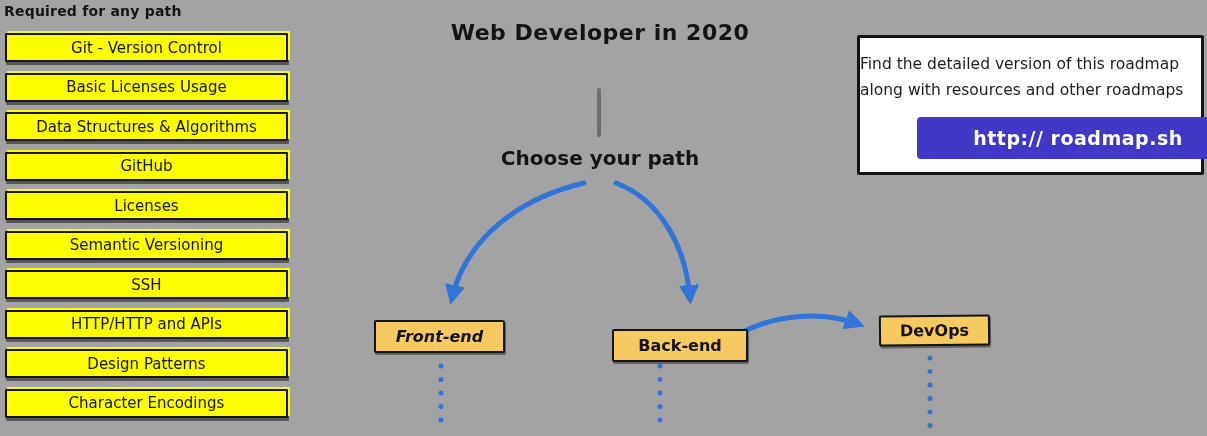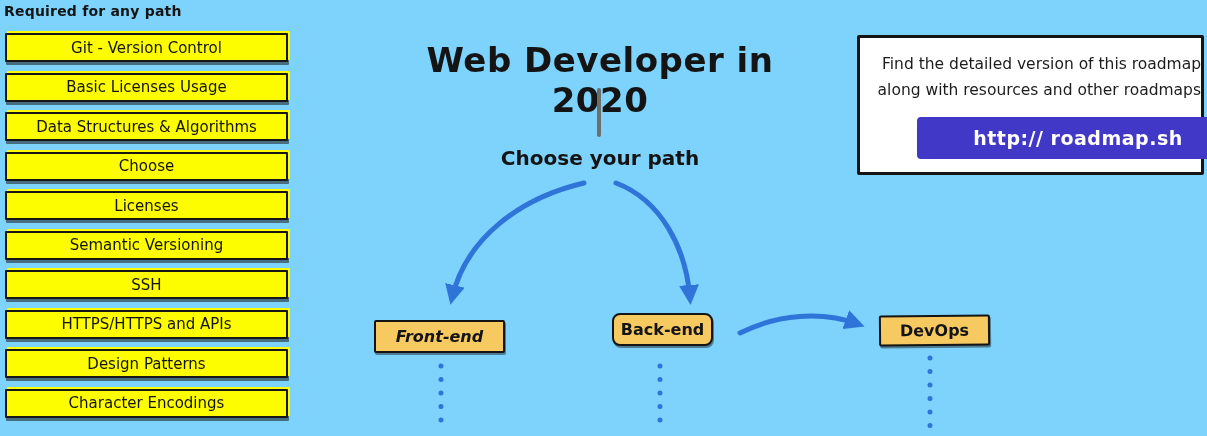--- a/index.html
+++ b/index.html
@@ -1,20 +1,20 @@
 <!DOCTYPE html>
 <html style="--color-yellow: #FDFD00; --color-amber: #F7C961; --color-blue: #2F74D9; --color-purple: #4138C8; --color-gray: #6E6E6E; --color-ink: #141414;"><head>
 <meta charset="utf-8">
 <style>
   html, body { margin: 0; padding: 0; background: #ffffff; }
   #canvas {
     position: relative;
     width: 1207px;
     height: 436px;
-    background: #7dd3fc;
+    background: #a3a3a3;
     overflow: hidden;
     font-family: "DejaVu Sans", sans-serif;
     color: #141414;
   }
 
   
   .sidebar-heading {
     position: absolute;
     left: 4px; top: 3px;
     font-size: 14px;
@@ -39,24 +39,24 @@
     justify-content: center;
     font-size: 15px;
     font-weight: 400;
     box-shadow: 2px -2px 0 var(--color-yellow, #fdfd00), 1px 3px 0 rgba(25,25,25,.55);
     cursor: pointer;
   }
 
   
   .main-title {
     position: absolute;
-    left: 380px; top: 40px;
+    left: 380px; top: 20px;
     width: 440px;
     text-align: center;
-    font-size: 34px;
+    font-size: 22px;
     font-weight: bold;
     letter-spacing: .5px;
   }
   .stem-line {
     position: absolute;
     left: 597px; top: 88px;
     width: 4px; height: 49px;
     background: var(--color-gray, #6e6e6e);
     border-radius: 2px;
   }
@@ -83,36 +83,36 @@
     border-radius: 2px;
     display: flex;
     align-items: center;
     justify-content: center;
     font-size: 16px;
     font-weight: 600;
     box-shadow: 1px 2px 0 rgba(20,20,20,.45);
     cursor: pointer;
   }
   .path-frontend { left: 374px; top: 320px; width: 131px; height: 33px; font-style: italic; }
-  .path-backend  { left: 612px; top: 313px; width: 101px; height: 33px; border-radius: 8px; }
+  .path-backend  { left: 612px; top: 329px; width: 136px; height: 33px; }
   .path-devops   { left: 879px; top: 315px; width: 111px; height: 31px; transform: rotate(-.6deg); }
 
   
   .info-box {
     box-sizing: border-box;
     position: absolute;
     left: 857px; top: 35px;
     width: 347px; height: 140px;
     background: #ffffff;
     border: 3px solid #141414;
     border-radius: 2px;
   }
   .info-text {
     margin-top: 13px;
-    text-align: right;
+    text-align: left;
     font-size: 15.5px;
     font-weight: 500;
     line-height: 26px;
     color: #1d1d1d;
   }
   .roadmap-link-button {
     box-sizing: border-box;
     position: absolute;
     left: 12px; top: 79px;
     width: 322px; height: 42px;
@@ -134,25 +134,25 @@
 </head>
 <body>
 
 <div id="canvas">
 
   <div class="sidebar-heading">Required for any path</div>
   <div class="sidebar-list">
     <div class="topic-box">Git - Version Control</div>
     <div class="topic-box">Basic Licenses Usage</div>
     <div class="topic-box">Data Structures &amp; Algorithms</div>
-    <div class="topic-box">Choose</div>
+    <div class="topic-box">GitHub</div>
     <div class="topic-box">Licenses</div>
     <div class="topic-box">Semantic Versioning</div>
     <div class="topic-box">SSH</div>
-    <div class="topic-box">HTTPS/HTTPS and APIs</div>
+    <div class="topic-box">HTTP/HTTP and APIs</div>
     <div class="topic-box">Design Patterns</div>
     <div class="topic-box">Character Encodings</div>
   </div>
 
   <div class="main-title">Web Developer in 2020</div>
   <div class="stem-line"></div>
   <div class="choose-label">Choose your path</div>
 
   <svg class="arrows-svg" viewBox="0 0 1207 436" xmlns="http://www.w3.org/2000/svg">
     <defs>

